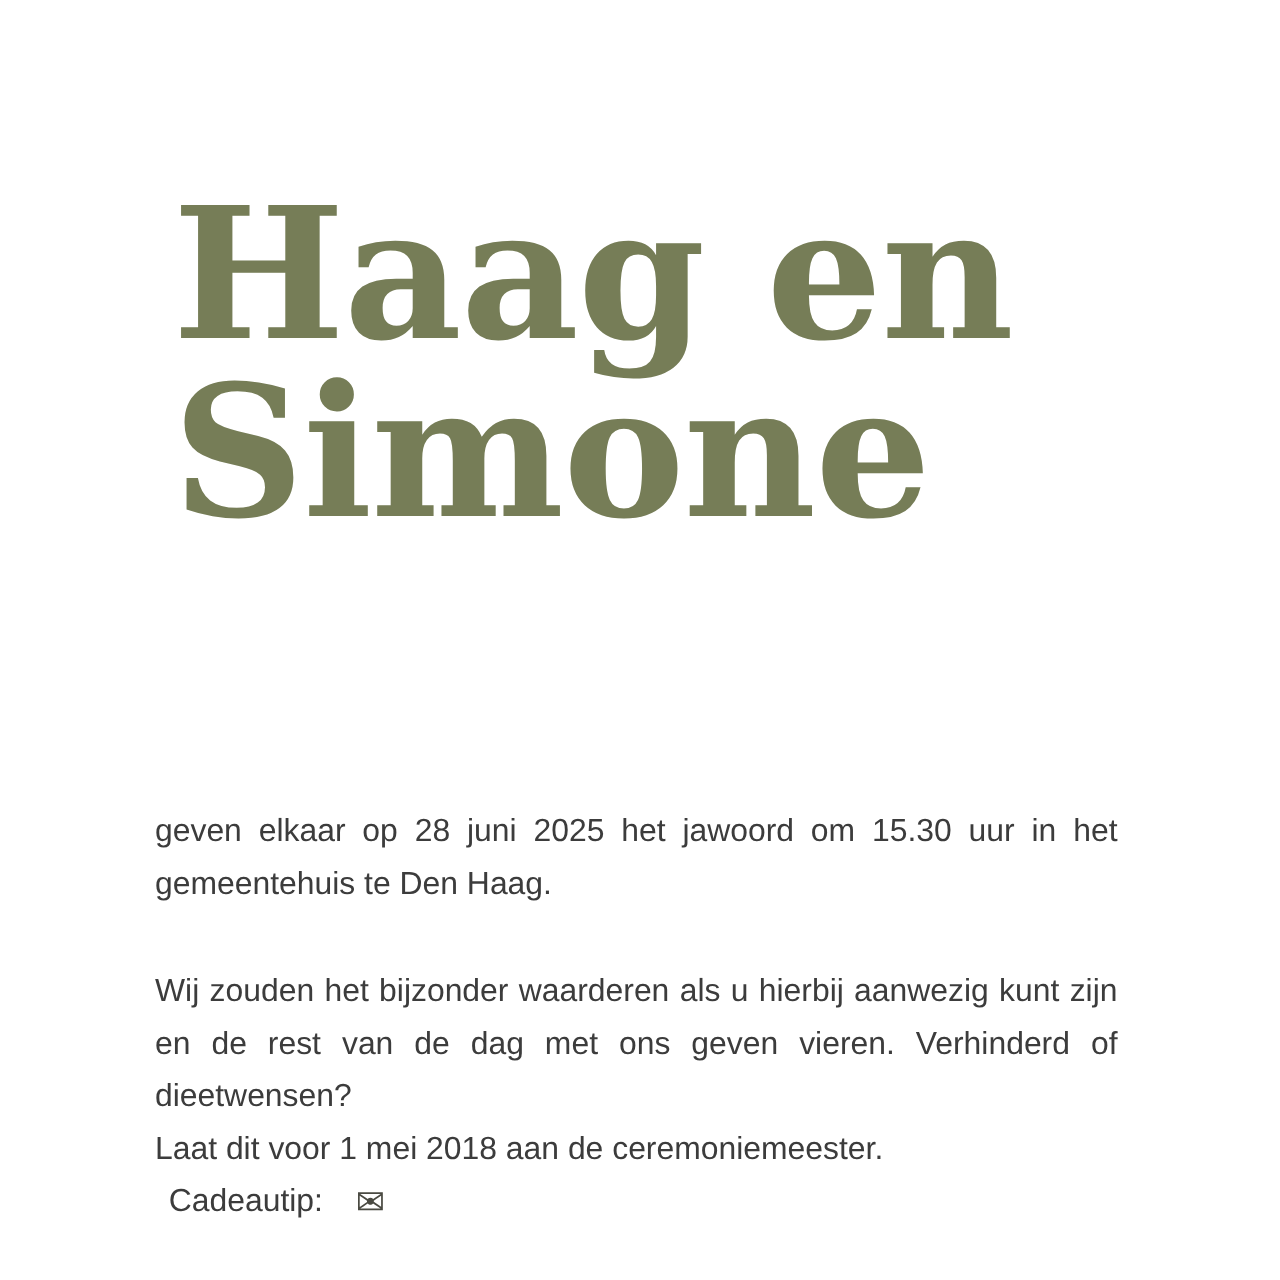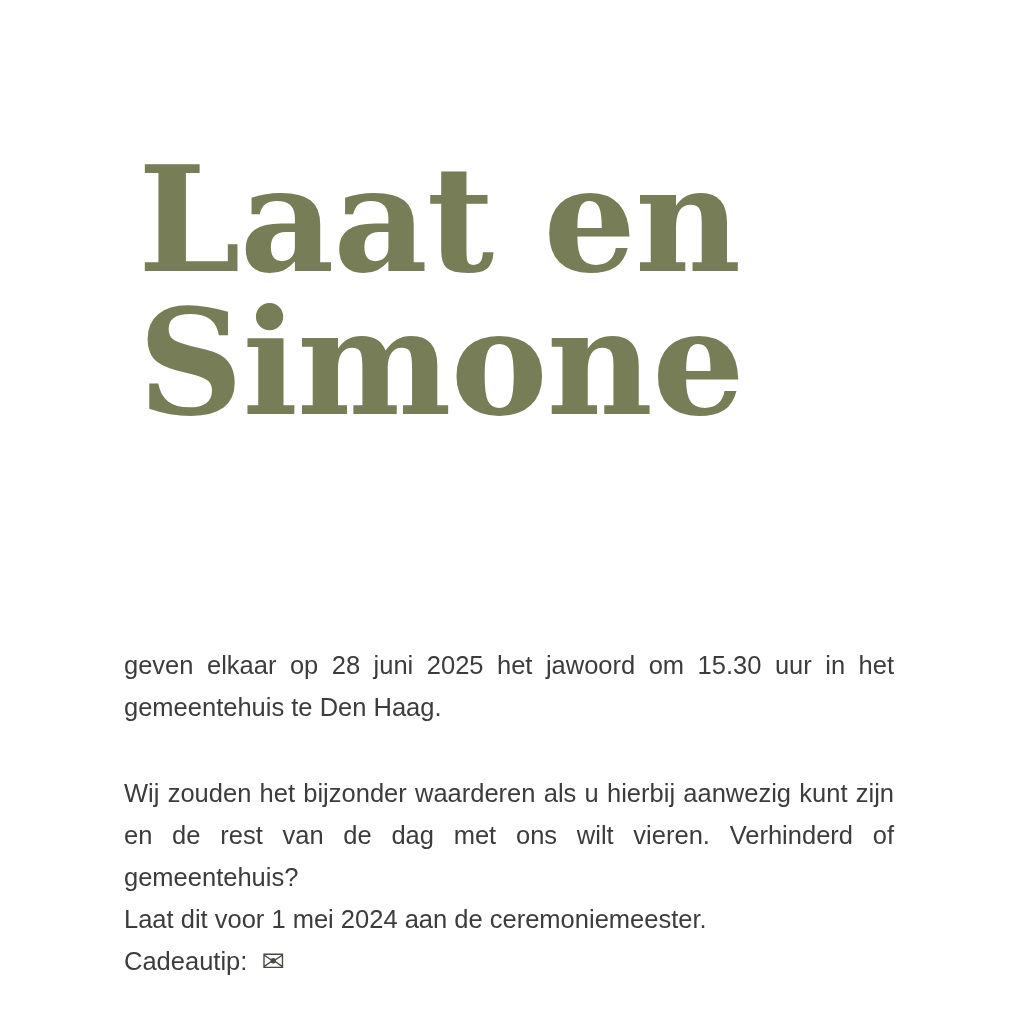--- a/index.html
+++ b/index.html
@@ -47,43 +47,44 @@
   .para {
     margin: 0;
   }
   .para.justify {
     text-align: justify;
     margin-top: 44px;
   }
   .gift-line {
     display: flex;
     align-items: center;
-    gap: 6px;
+    gap: 18px;
+    margin-left: 11px;
   }
   .envelope-icon {
     display: inline-block;
     width: 40px;
     height: 29px;
     line-height: 29px;
     font-size: 28px;
     color: #4a4a42;
     text-align: center;
   }
 </style>
 </head>
 <body>
 
 <div class="card">
 
-  <div class="names">Laat en
+  <div class="names">Haag en
 Simone</div>
 
   <div class="body-text">
     <p class="para justify">geven elkaar op 28 juni 2025 het jawoord om 15.30 uur in het gemeentehuis te Den Haag.</p>
-    <p class="para justify">Wij zouden het bijzonder waarderen als u hierbij aanwezig kunt zijn en de rest van de dag met ons wilt vieren. Verhinderd of gemeentehuis?</p>
-    <p class="para">Laat dit voor 1 mei 2024 aan de ceremoniemeester.</p>
+    <p class="para justify">Wij zouden het bijzonder waarderen als u hierbij aanwezig kunt zijn en de rest van de dag met ons geven vieren. Verhinderd of dieetwensen?</p>
+    <p class="para">Laat dit voor 1 mei 2018 aan de ceremoniemeester.</p>
     <p class="para gift-line">
       <span>Cadeautip:</span>
       <span class="envelope-icon">✉</span>
     </p>
   </div>
 
 </div>
 
 </body></html>

